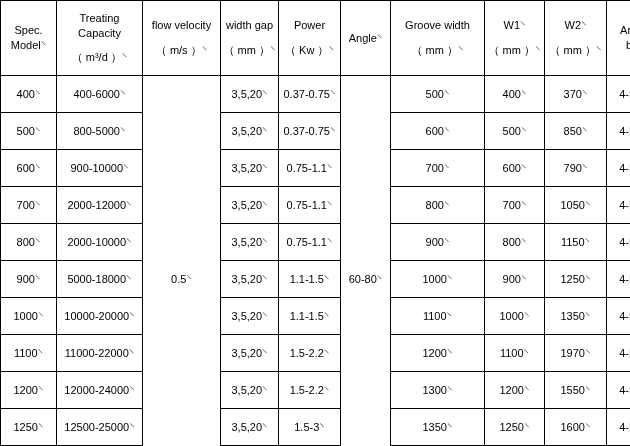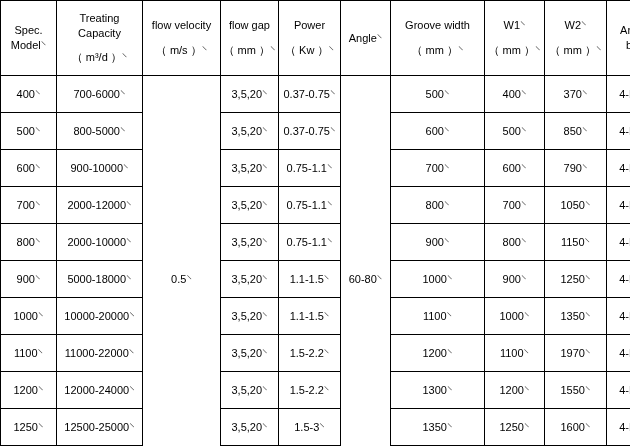--- a/index.html
+++ b/index.html
@@ -75,21 +75,21 @@
       <td>
         <span class="hdr-single">Treating</span>
         <span class="hdr-single">Capacity</span>
         <span class="hdr-line2">（ m³/d ）⸌</span>
       </td>
       <td>
         <span class="hdr-single">flow velocity</span>
         <span class="hdr-line2">（ m/s ）⸌</span>
       </td>
       <td>
-        <span class="hdr-single">flow gap</span>
+        <span class="hdr-single">width gap</span>
         <span class="hdr-line2">（ mm ）⸌</span>
       </td>
       <td>
         <span class="hdr-single">Power</span>
         <span class="hdr-line2">（ Kw ）⸌</span>
       </td>
       <td>
         <span class="hdr-single">Angle⸌</span>
       </td>
       <td>
@@ -105,21 +105,21 @@
         <span class="hdr-line2">（ mm ）⸌</span>
       </td>
       <td>
         <span class="hdr-single">Anchor</span>
         <span class="hdr-single">bolt⸌</span>
       </td>
     </tr>
 
     <tr class="data-row">
       <td>400⸌</td>
-      <td>700-6000⸌</td>
+      <td>400-6000⸌</td>
       <td rowspan="11">0.5⸌</td>
       <td>3,5,20⸌</td>
       <td>0.37-0.75⸌</td>
       <td rowspan="11">60-80⸌</td>
       <td>500⸌</td>
       <td>400⸌</td>
       <td>370⸌</td>
       <td>4-M10⸌</td>
     </tr>
 

